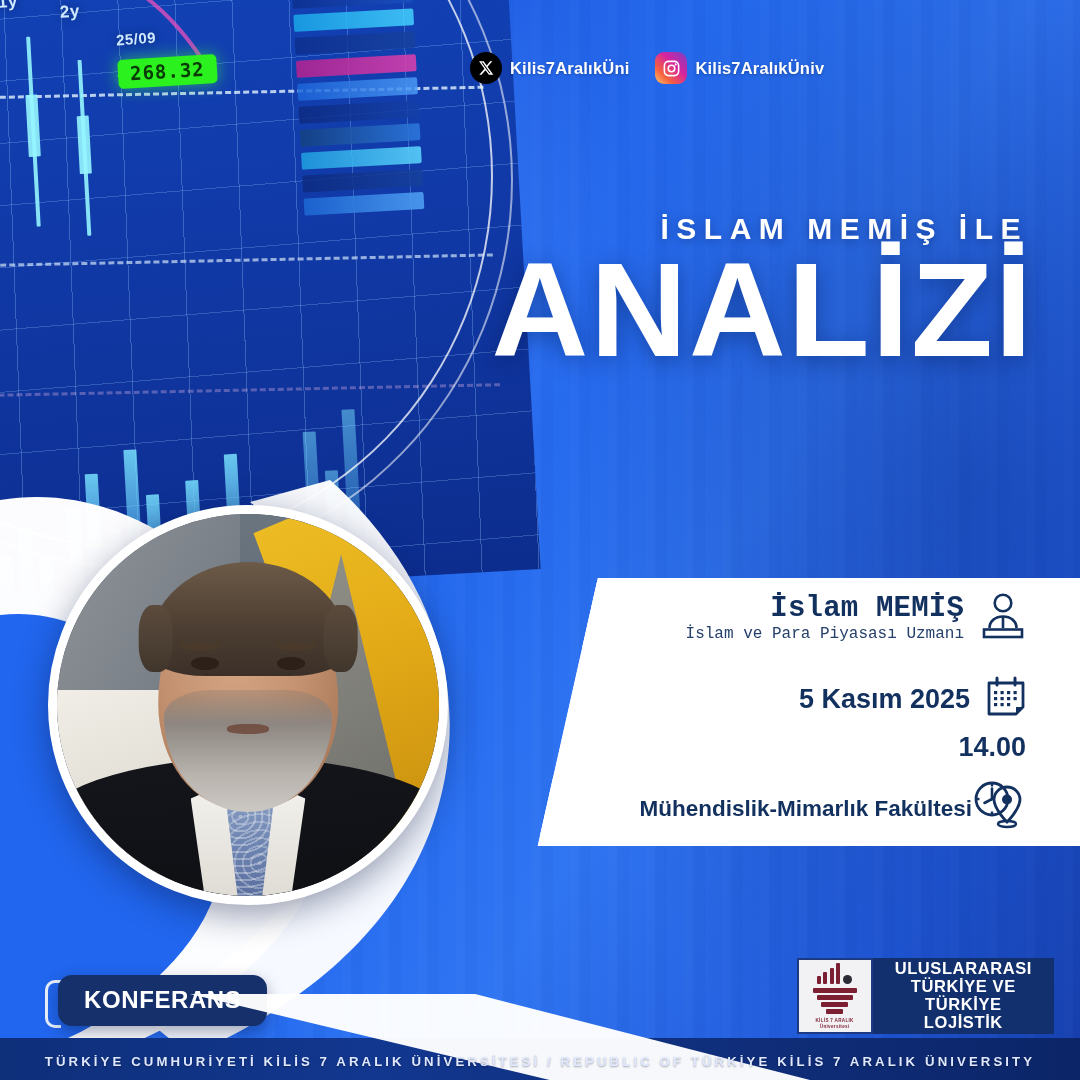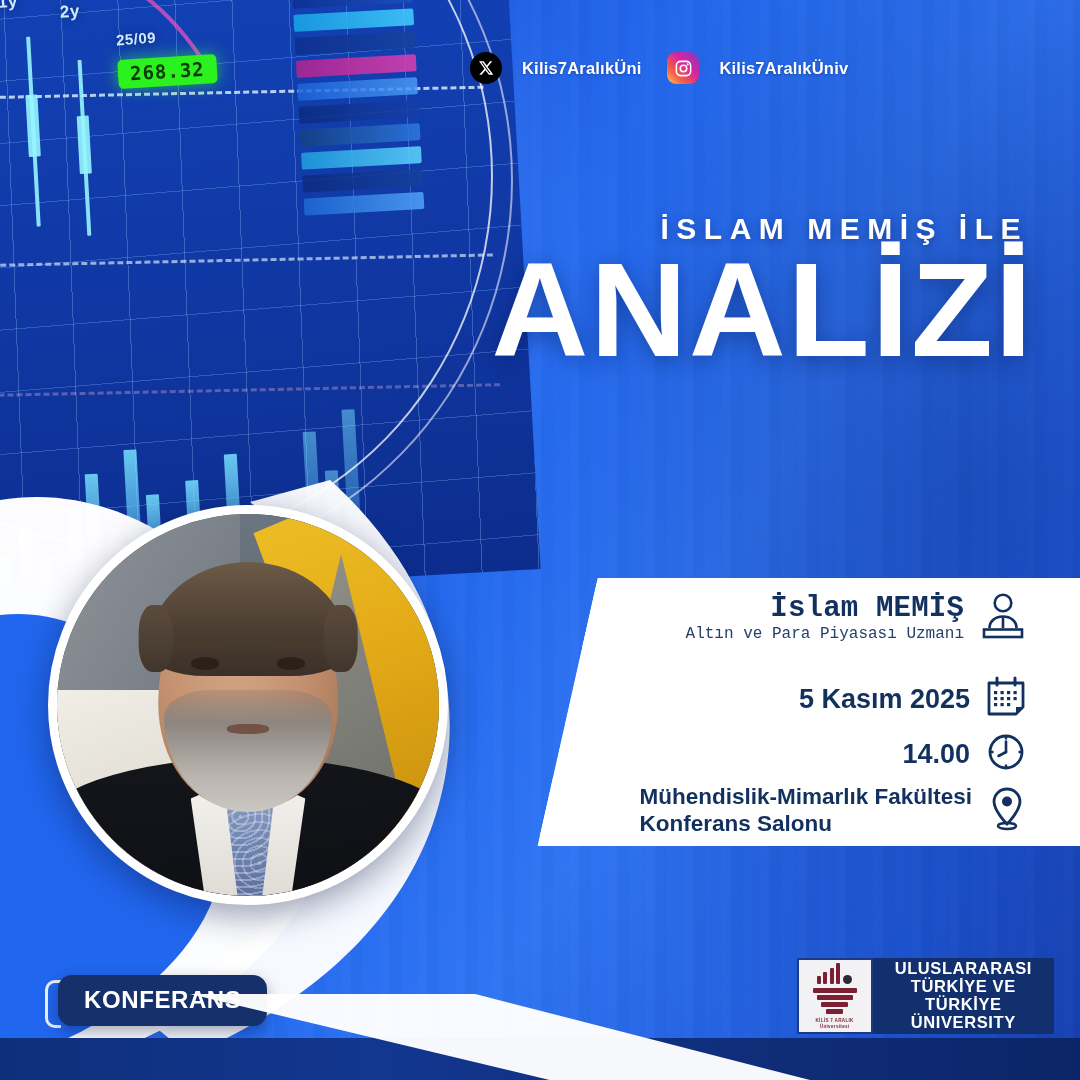--- a/index.html
+++ b/index.html
@@ -176,21 +176,21 @@
   .p-brow{position:absolute;top:33.5%;width:11%;height:2.2%;background:#4a3a2c;border-radius:40%;}
   .p-brow.l{left:32%;} .p-brow.r{right:32%;}
   .p-mouth{position:absolute;left:50%;top:55%;width:11%;height:2.6%;transform:translateX(-50%);
     background:#6b4536;border-radius:40%;opacity:.8;}
 
   
   .social-bar{
     position:absolute;left:470px;top:48px;width:600px;height:40px;
     display:flex;align-items:center;gap:26px;
   }
-  .social-item{display:flex;align-items:center;gap:20px;}
+  .social-item{display:flex;align-items:center;gap:8px;}
   .social-item .handle{
     color:#ffffff;font-size:16.5px;font-weight:700;letter-spacing:.2px;
     text-shadow:0 1px 3px rgba(0,0,0,.28);white-space:nowrap;
   }
   .ico{width:32px;height:32px;border-radius:50%;display:flex;align-items:center;justify-content:center;flex:0 0 32px;}
   .ico-x{background:#000;}
   .ico-fb{background:radial-gradient(circle at 50% 45%,#30b8ff 0%,#1877f2 70%);}
   .ico-ig{border-radius:9px;background:linear-gradient(45deg,#fdc468 0%,#f56040 28%,#d6249f 60%,#7b3fc4 100%);}
 
   
@@ -228,21 +228,21 @@
   .row .txt{color:#13315f;text-align:right;font-family:Liberation Mono, monospace;}
   .row .gl{flex:0 0 auto;}
 
   .row-speaker{right:54px;top:14px;}
   .sp-name{font-size:29px;font-weight:800;letter-spacing:.2px;line-height:1.04;color:#13315f;}
   .sp-title{font-size:16px;font-weight:500;color:#25406b;margin-top:2px;line-height:1.1;}
 
   .row-date{right:54px;top:98px;}
   .dt-txt{font-size:27px;font-weight:800;color:#13315f;text-align:right;}
 
-  .row-time{right:54px;top:154px;}
+  .row-time{right:54px;top:154px;flex-direction:column;}
   .tm-txt{font-size:27px;font-weight:800;color:#13315f;}
 
   .row-place{right:54px;top:206px;}
   .pl-txt{font-size:22.5px;font-weight:800;color:#13315f;line-height:1.18;margin-left:46px;}
 
   
   .konf-badge{
     position:absolute;left:58px;top:975px;
     background:#15306b;color:#fff;
     font-size:24px;font-weight:800;letter-spacing:.6px;
@@ -417,21 +417,21 @@
   </div>
 
   <div class="info-card">
     <div class="info-card-inner"></div>
     <div class="card-round card-r-tl"></div>
     <div class="card-round card-r-bl"></div>
 
     <div class="row row-speaker">
       <div class="txt">
         <div class="sp-name">İslam MEMİŞ</div>
-        <div class="sp-title">Altın ve Para Piyasası Uzmanı</div>
+        <div class="sp-title">İslam ve Para Piyasası Uzmanı</div>
       </div>
       <span class="gl">
         <svg width="46" height="50" viewBox="0 0 46 50" aria-hidden="true">
           <circle cx="23" cy="11" r="8.3" fill="none" stroke="#13315f" stroke-width="2.6"></circle>
           <path d="M9.5 36c0-7 6-11.5 13.5-11.5S36.5 29 36.5 36" fill="none" stroke="#13315f" stroke-width="2.6"></path>
           <line x1="23" y1="25" x2="23" y2="36" stroke="#13315f" stroke-width="2.6"></line>
           <rect x="4" y="37.5" width="38" height="7.5" fill="none" stroke="#13315f" stroke-width="2.6"></rect>
         </svg>
       </span>
     </div>
@@ -472,21 +472,20 @@
           <line x1="20" y1="32.5" x2="20" y2="36" stroke="#13315f" stroke-width="2.4"></line>
           <line x1="4" y1="20" x2="7.5" y2="20" stroke="#13315f" stroke-width="2.4"></line>
           <line x1="32.5" y1="20" x2="36" y2="20" stroke="#13315f" stroke-width="2.4"></line>
         </svg>
       </span>
     </div>
 
     <div class="row row-place">
       <div class="pl-txt">
         <div>Mühendislik-Mimarlık Fakültesi</div>
-        <div>Konferans Salonu</div>
       </div>
       <span class="gl">
         <svg width="38" height="46" viewBox="0 0 38 46" aria-hidden="true">
           <path d="M19 3c-7.2 0-13 5.6-13 12.6C6 25 19 38 19 38S32 25 32 15.6C32 8.6 26.2 3 19 3z" fill="none" stroke="#13315f" stroke-width="2.8"></path>
           <circle cx="19" cy="15.5" r="5" fill="#13315f"></circle>
           <ellipse cx="19" cy="40" rx="9" ry="3" fill="none" stroke="#13315f" stroke-width="2.4"></ellipse>
         </svg>
       </span>
     </div>
   </div>
@@ -514,21 +513,22 @@
       <div class="uni">
         <div>KİLİS 7 ARALIK</div>
         <div>Üniversitesi</div>
       </div>
     </div>
     <div class="club-text">
       <div>
         <div>ULUSLARARASI</div>
         <div>TÜRKİYE VE</div>
         <div>TÜRKİYE</div>
-        <div>ÜNIVERSITY</div>
+        <div>LOJİSTİK</div>
       </div>
     </div>
   </div>
 
   <div class="footer-strip"></div>
   <div class="footer-wedge"></div>
+  <div class="footer-text">TÜRKİYE CUMHURİYETİ KİLİS 7 ARALIK ÜNİVERSİTESİ / REPUBLIC OF TÜRKİYE KİLİS 7 ARALIK ÜNIVERSITY</div>
 
 </div>
 
 </body></html>

